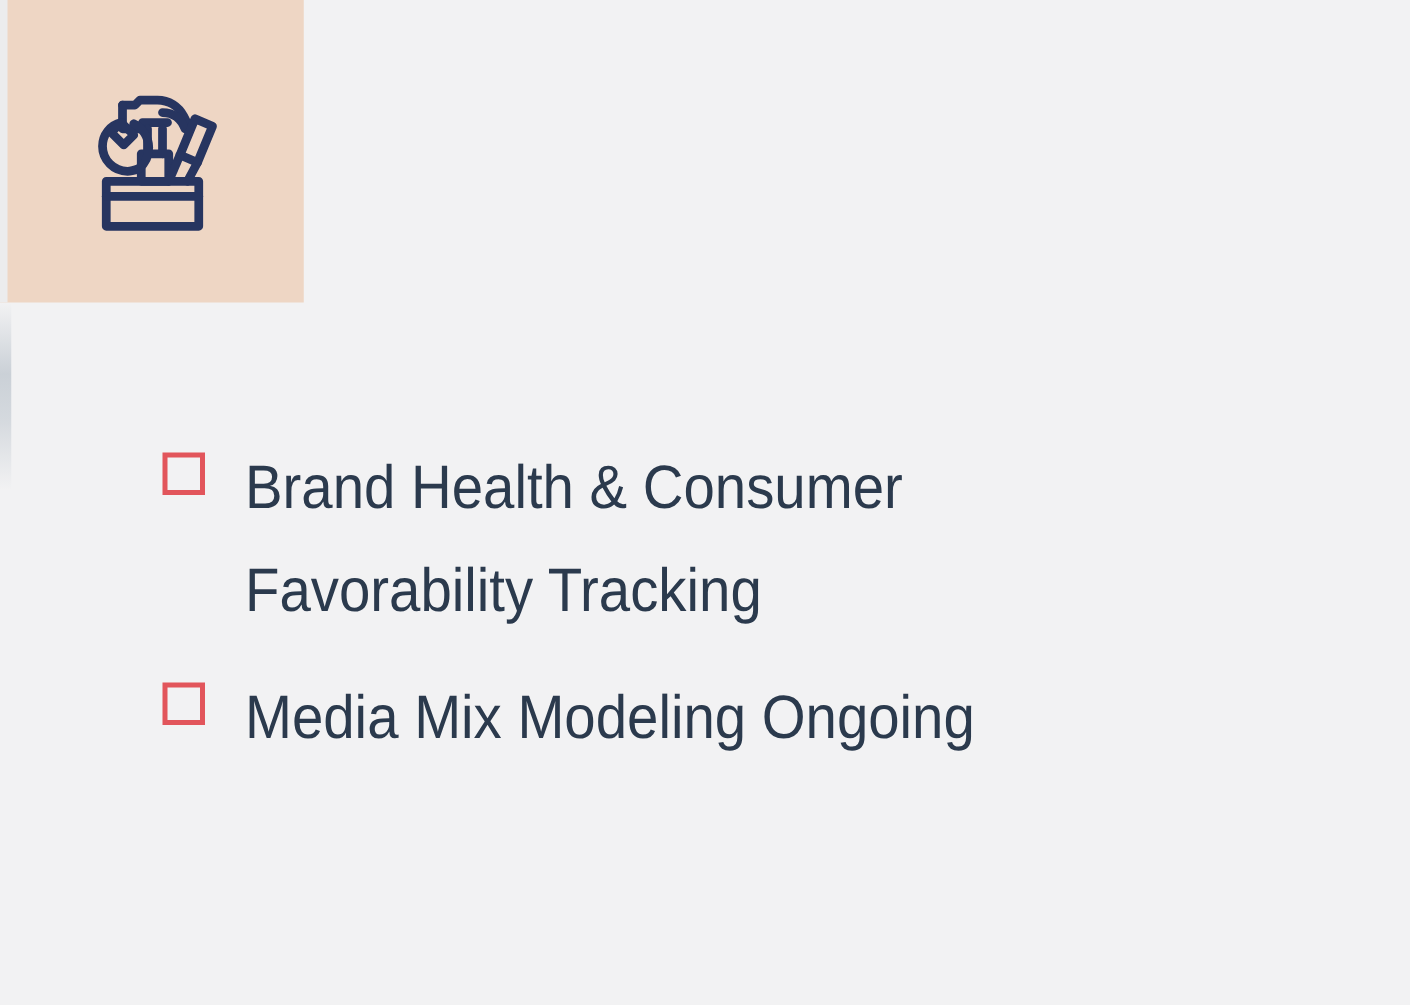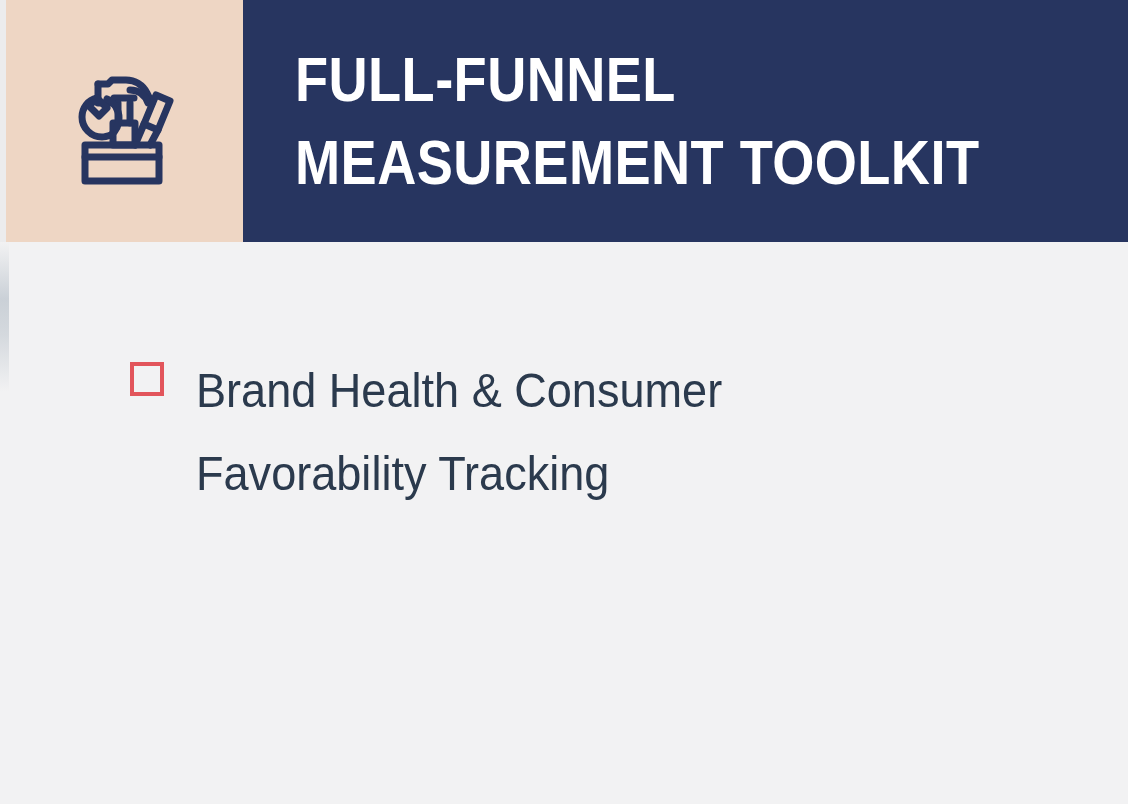--- a/index.html
+++ b/index.html
@@ -158,32 +158,32 @@
           <path d="M104 44 l14 6 l-12 29 l-14 -6 z"></path>
           <path d="M92 73 l-9 21"></path>
           <path d="M106 79 l-8 15"></path>
 
           <path d="M33 94 h74 v36 h-74 z"></path>
           <path d="M33 106 h74"></path>
         </svg>
       </span>
     </div>
 
-    <div class="header-title-panel">
-      <div class="header-title-line">FULL-FUNNEL</div>
-      <div class="header-title-line">MEASUREMENT TOOLKIT</div>
-    </div>
 
   </div>
 
   <div class="checklist">
 
     <div class="checklist-item">
       <span class="checkbox"></span>
       <span class="item-label">Brand Health &amp; Consumer
 Favorability Tracking</span>
     </div>
 
+    <div class="checklist-item">
+      <span class="checkbox"></span>
+      <span class="item-label">Media Mix Modeling Ongoing</span>
+    </div>
 
 
   </div>
 
 </div>
 
 </body></html>

